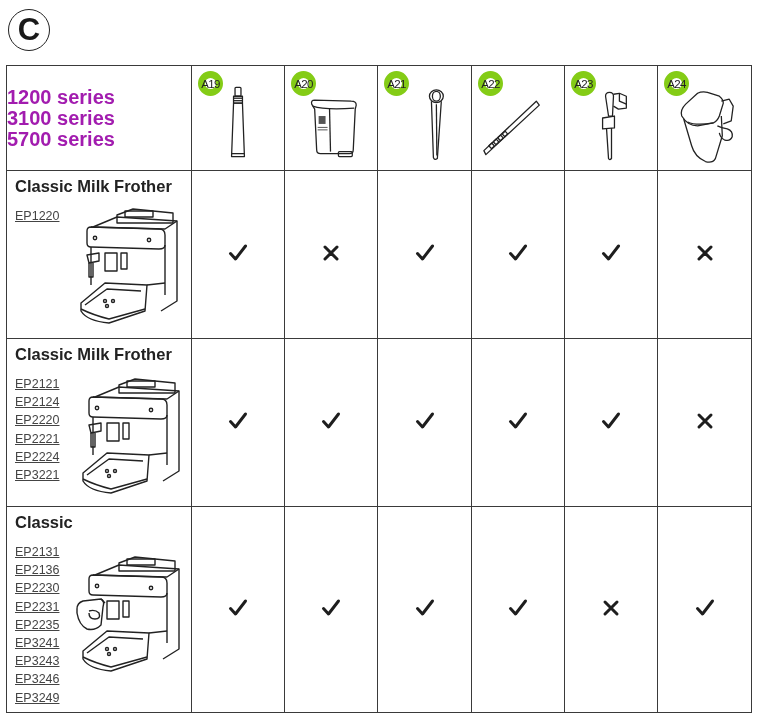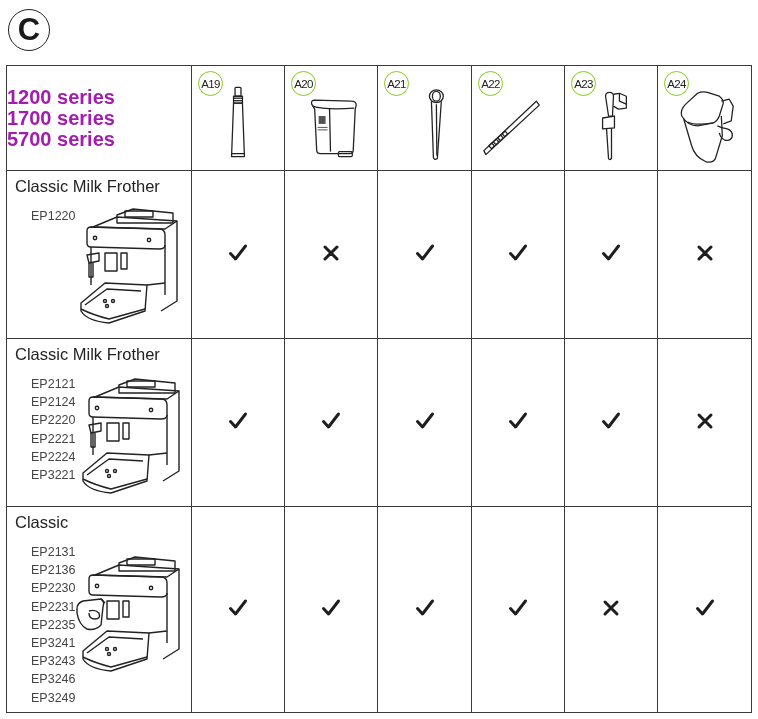--- a/index.html
+++ b/index.html
@@ -10,27 +10,27 @@
          display: flex; align-items: center; justify-content: center;
          font-size: 31px; font-weight: bold; color: #1a1a1a; }
   table.compat { position: absolute; left: 6px; top: 65px; border-collapse: collapse;
          table-layout: fixed; }
   table.compat td { border: 1.5px solid #3a3a3a; padding: 0; vertical-align: top; position: relative; }
   .hdr-left { height: 104px; }
   .series { display: flex; flex-direction: column; justify-content: center;
          height: 104px; font-weight: bold; font-size: 20px; line-height: 21px; color: #a21caf; }
   .acc-cell { height: 104px; }
   .acc-code { position: absolute; left: 6px; top: 5px; width: 25px; height: 25px;
-         border: 1px solid #84cc16; border-radius: 50%; box-sizing: border-box;
+         border: 7px solid #84cc16; border-radius: 50%; box-sizing: border-box;
          font-size: 11.5px; display: flex; align-items: center; justify-content: center;
          letter-spacing: -0.6px; color: #222; background: #fff; }
   .acc-img { position: absolute; left: 0; top: 0; width: 100%; height: 100%; }
   .model-cell { padding: 0; }
-  .model-title { position: absolute; left: 8px; top: 6px; font-weight: normal; font-size: 16.5px; color: #222; white-space: nowrap; }
-  .model-codes { position: absolute; left: 24px; top: 36px; font-size: 12.5px; line-height: 18.2px; color: #444; }
+  .model-title { position: absolute; left: 8px; top: 6px; font-weight: bold; font-size: 16.5px; color: #222; white-space: nowrap; }
+  .model-codes { position: absolute; left: 8px; top: 36px; font-size: 12.5px; line-height: 18.2px; color: #444; text-decoration: underline; }
   .model-codes div { white-space: nowrap; }
   .machine { position: absolute; }
   .mark-cell { text-align: center; vertical-align: middle !important; }
   .mark { display: inline-block; width: 20px; height: 20px; }
 </style>
 </head>
 <body>
 
 <div class="section-badge">C</div>
 
@@ -42,21 +42,21 @@
       <col style="width:94px">
       <col style="width:93px">
       <col style="width:93px">
       <col style="width:94px">
   </colgroup>
   <tbody>
       <tr>
     <td class="hdr-left">
       <div class="series">
         <div>1200 series</div>
-        <div>1700 series</div>
+        <div>3100 series</div>
         <div>5700 series</div>
       </div>
     </td>
 
     <td class="acc-cell">
       <svg class="acc-img" viewBox="0 0 93 104">
         <g fill="none" stroke="#222" stroke-width="1.3" stroke-linejoin="round">
           <rect x="43.5" y="21" width="6" height="9" rx="1"></rect>
           <rect x="42" y="30" width="9" height="7"></rect>
           <line x1="42" y1="32" x2="51" y2="32"></line>

